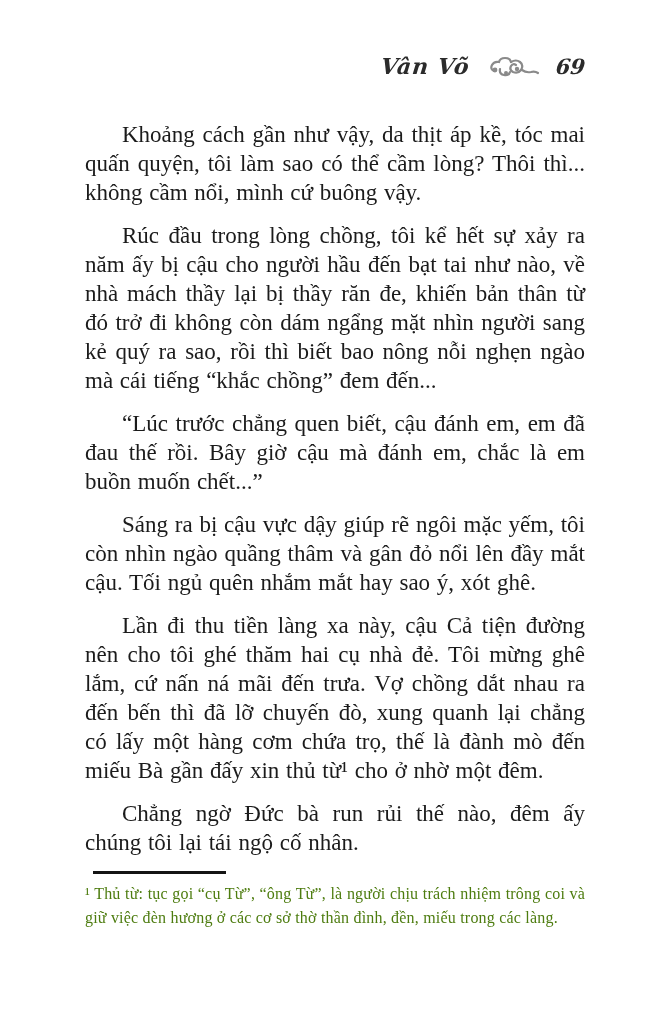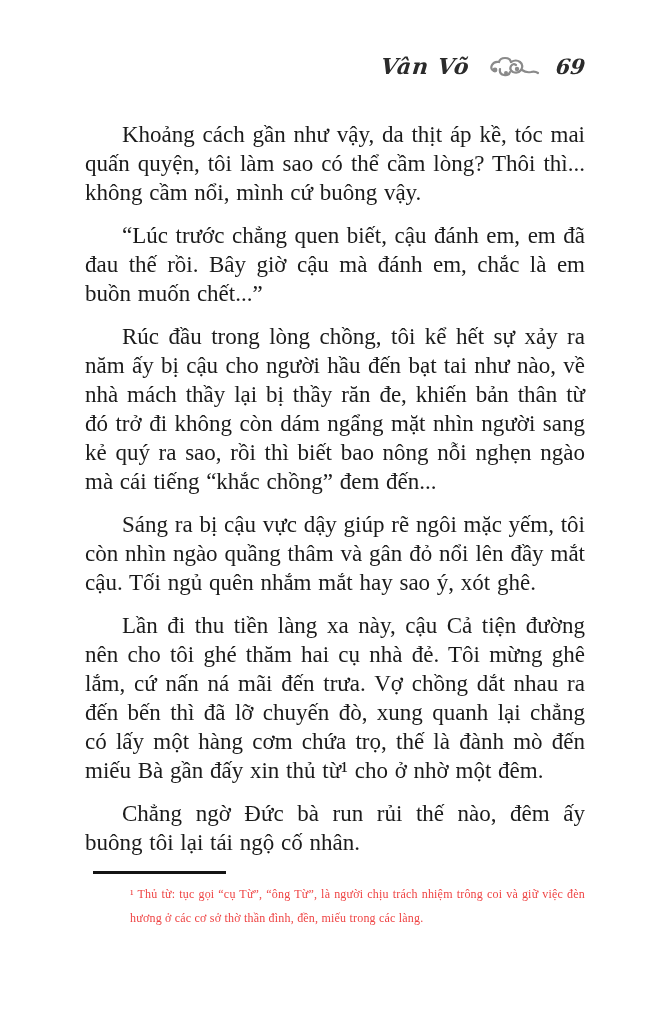--- a/index.html
+++ b/index.html
@@ -59,26 +59,25 @@
     margin: 0 85px 0 85px;
     width: 500px;
   }
   .footnote-rule {
     width: 133px;
     height: 3px;
     background: #141414;
     margin: 6px 0 8px 8px;
   }
   .footnote-text {
-    font-size: 12px;
+    font-size: 16px;
     line-height: 24px;
-    color: #ef4444;
+    color: #4d7c0f;
     text-align: justify;
     letter-spacing: 0.2px;
-    margin-left: 45px;
   }
 </style>
 </head>
 <body>
 
 <div class="page">
 
   <div class="header">
     <span class="running-title">Vân Võ</span>
     <span class="ornament">
@@ -94,25 +93,25 @@
           <circle cx="20" cy="22" r="2"></circle>
           <circle cx="31" cy="18" r="2.2"></circle>
         </g>
       </svg>
     </span>
     <span class="page-number">69</span>
   </div>
 
   <div class="content">
     <p>Khoảng cách gần như vậy, da thịt áp kề, tóc mai quấn quyện, tôi làm sao có thể cầm lòng? Thôi thì... không cầm nổi, mình cứ buông vậy.</p>
+    <p>Rúc đầu trong lòng chồng, tôi kể hết sự xảy ra năm ấy bị cậu cho người hầu đến bạt tai như nào, về nhà mách thầy lại bị thầy răn đe, khiến bản thân từ đó trở đi không còn dám ngẩng mặt nhìn người sang kẻ quý ra sao, rồi thì biết bao nông nỗi nghẹn ngào mà cái tiếng “khắc chồng” đem đến...</p>
     <p>“Lúc trước chẳng quen biết, cậu đánh em, em đã đau thế rồi. Bây giờ cậu mà đánh em, chắc là em buồn muốn chết...”</p>
-    <p>Rúc đầu trong lòng chồng, tôi kể hết sự xảy ra năm ấy bị cậu cho người hầu đến bạt tai như nào, về nhà mách thầy lại bị thầy răn đe, khiến bản thân từ đó trở đi không còn dám ngẩng mặt nhìn người sang kẻ quý ra sao, rồi thì biết bao nông nỗi nghẹn ngào mà cái tiếng “khắc chồng” đem đến...</p>
     <p>Sáng ra bị cậu vực dậy giúp rẽ ngôi mặc yếm, tôi còn nhìn ngào quầng thâm và gân đỏ nổi lên đầy mắt cậu. Tối ngủ quên nhắm mắt hay sao ý, xót ghê.</p>
     <p>Lần đi thu tiền làng xa này, cậu Cả tiện đường nên cho tôi ghé thăm hai cụ nhà đẻ. Tôi mừng ghê lắm, cứ nấn ná mãi đến trưa. Vợ chồng dắt nhau ra đến bến thì đã lỡ chuyến đò, xung quanh lại chẳng có lấy một hàng cơm chứa trọ, thế là đành mò đến miếu Bà gần đấy xin thủ từ¹ cho ở nhờ một đêm.</p>
-    <p>Chẳng ngờ Đức bà run rủi thế nào, đêm ấy buông tôi lại tái ngộ cố nhân.</p>
+    <p>Chẳng ngờ Đức bà run rủi thế nào, đêm ấy chúng tôi lại tái ngộ cố nhân.</p>
   </div>
 
   <div class="footnote">
     <div class="footnote-rule"></div>
     <div class="footnote-text">¹ Thủ từ: tục gọi “cụ Từ”, “ông Từ”, là người chịu trách nhiệm trông coi và giữ việc đèn hương ở các cơ sở thờ thần đình, đền, miếu trong các làng.</div>
   </div>
 
 </div>
 
 </body></html>

